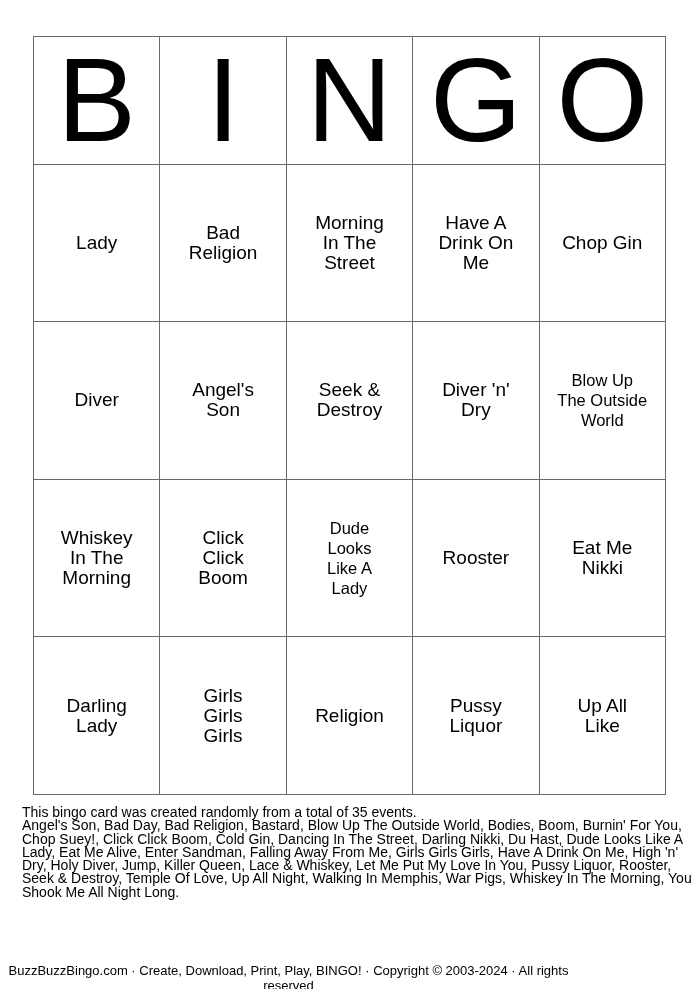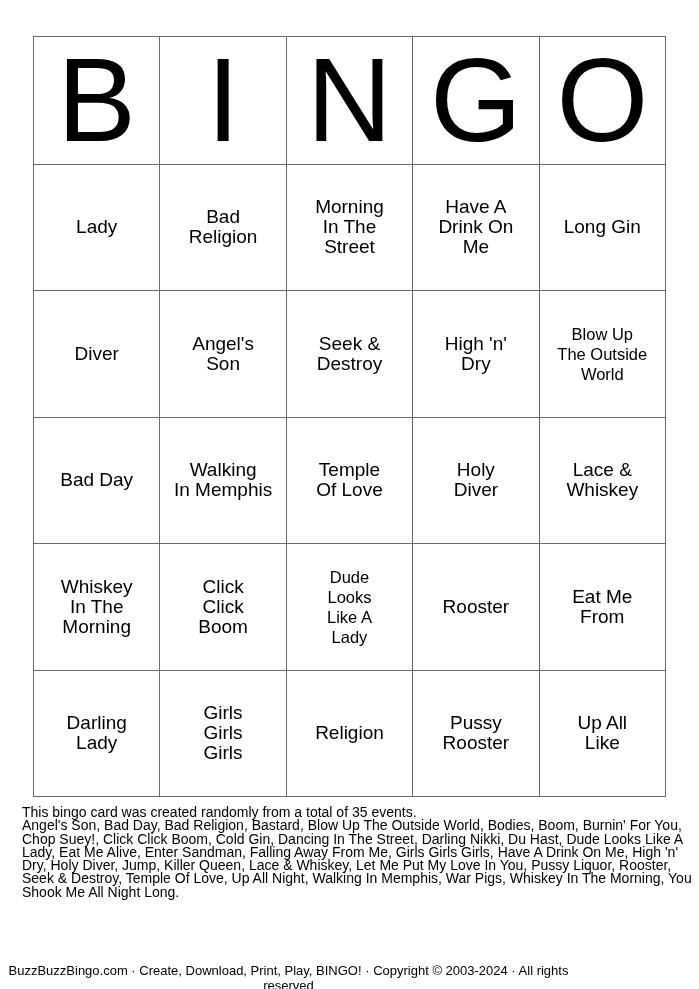--- a/index.html
+++ b/index.html
@@ -37,69 +37,58 @@
     <tr>
       <td>Lady</td>
       <td>Bad
 Religion</td>
       <td>Morning
 In The
 Street</td>
       <td>Have A
 Drink On
 Me</td>
-      <td>Long Gin</td>
+      <td>Chop Gin</td>
     </tr>
     <tr>
       <td>Diver</td>
       <td>Angel's
 Son</td>
       <td>Seek &amp;
 Destroy</td>
-      <td>High 'n'
+      <td>Diver 'n'
 Dry</td>
       <td class="small">Blow Up
 The Outside
 World</td>
-    </tr>
-    <tr>
-      <td>Bad Day</td>
-      <td>Walking
-In Memphis</td>
-      <td>Temple
-Of Love</td>
-      <td>Holy
-Diver</td>
-      <td>Lace &amp;
-Whiskey</td>
     </tr>
     <tr>
       <td>Whiskey
 In The
 Morning</td>
       <td>Click
 Click
 Boom</td>
       <td class="small">Dude
 Looks
 Like A
 Lady</td>
       <td>Rooster</td>
       <td>Eat Me
-From</td>
+Nikki</td>
     </tr>
     <tr>
       <td>Darling
 Lady</td>
       <td>Girls
 Girls
 Girls</td>
       <td>Religion</td>
       <td>Pussy
-Rooster</td>
+Liquor</td>
       <td>Up All
 Like</td>
     </tr>
   </tbody>
 </table>
 
 <div class="notes">
   <div>This bingo card was created randomly from a total of 35 events.</div>
   <div>Angel's Son, Bad Day, Bad Religion, Bastard, Blow Up The Outside World, Bodies, Boom, Burnin' For You, Chop Suey!, Click Click Boom, Cold Gin, Dancing In The Street, Darling Nikki, Du Hast, Dude Looks Like A Lady, Eat Me Alive, Enter Sandman, Falling Away From Me, Girls Girls Girls, Have A Drink On Me, High 'n' Dry, Holy Diver, Jump, Killer Queen, Lace &amp; Whiskey, Let Me Put My Love In You, Pussy Liquor, Rooster, Seek &amp; Destroy, Temple Of Love, Up All Night, Walking In Memphis, War Pigs, Whiskey In The Morning, You Shook Me All Night Long.</div>
 </div>

